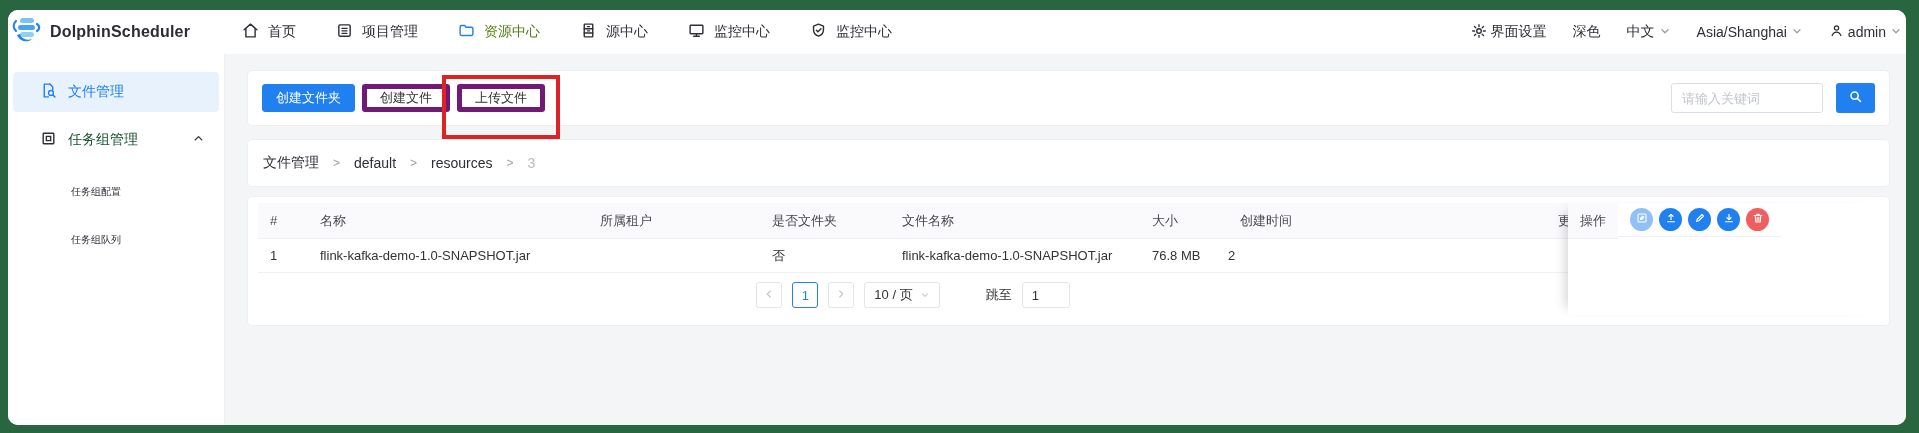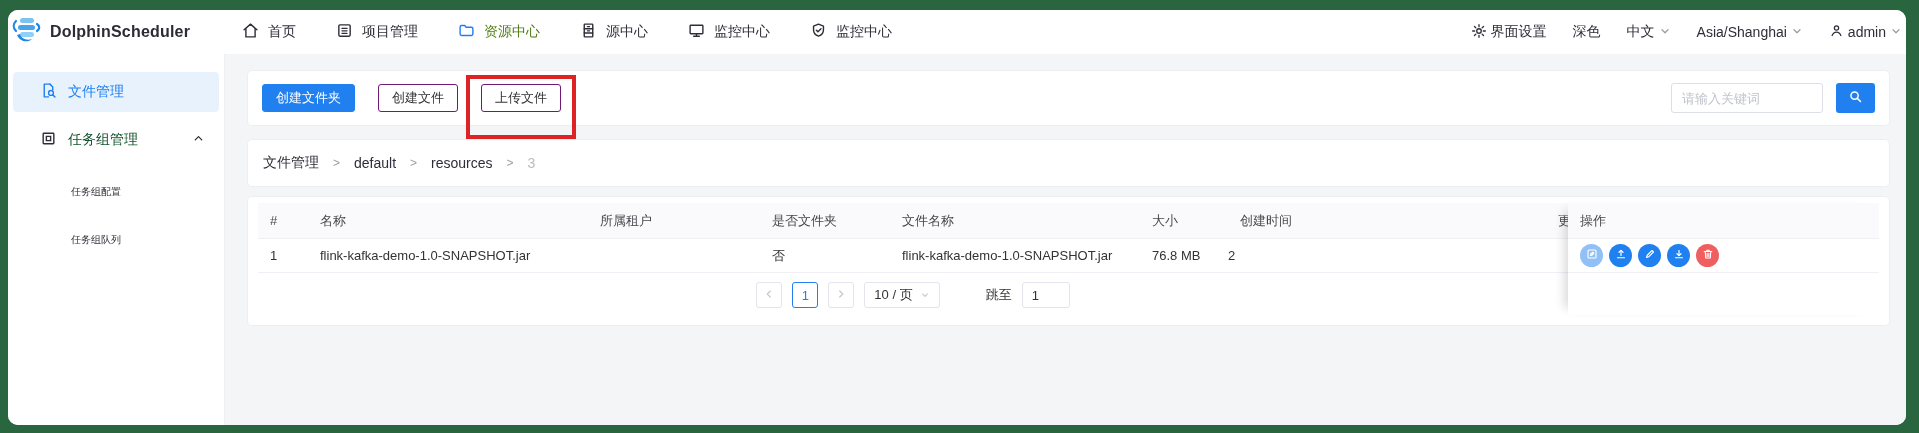--- a/index.html
+++ b/index.html
@@ -42,22 +42,22 @@
   .side-item.active { background:#e8f2fd; color:#2080f0; }
   .side-item.active svg { stroke:#2080f0; }
   .side-item .up-arrow { position:absolute; right:14px; }
   .side-sub { height:48px; display:flex; align-items:center; padding-left:63px; font-size:10px; color:#2e2e38; cursor:pointer; }
   .content { flex:1; background:#f4f5f7; padding:16px 16px 0 22px; min-width:0; }
   .card { background:#fff; border:1px solid #eceef2; border-radius:5px; }
   
   .toolbar { height:56px; display:flex; align-items:center; padding:0 14px; margin-bottom:13px; position:relative; z-index:3; }
   .btn { height:28px; padding:0 13px; border-radius:3px; font-size:13px; display:inline-flex; align-items:center; cursor:pointer; }
   .btn-primary { background:#2080f0; color:#fff; border:1px solid #2080f0; }
-  .btn-plain { background:#fff; color:#333; border:1px solid #701a75; }
-  .btn-group { display:flex; gap:23px; align-items:center; }
+  .btn-plain { background:#fff; color:#333; border:5px solid #701a75; }
+  .btn-group { display:flex; gap:7px; align-items:center; }
   .upload-wrap { position:relative; }
   .annotation {
     position:absolute; left:-15px; right:-15px; top:-9px; bottom:-27px;
     border:4px solid #dd2323; pointer-events:none; z-index:6;
   }
   .search-zone { margin-left:auto; display:flex; align-items:center; }
   .search-input {
     width:152px; height:30px; border:1px solid #dcdfe6; border-radius:3px;
     padding:0 10px; font-size:13px; color:#333; outline:none;
     font-family:"Liberation Sans","DejaVu Sans",sans-serif;
@@ -69,21 +69,21 @@
   }
   
   .breadcrumb { height:48px; display:flex; align-items:center; gap:14px; padding:0 15px; margin-bottom:9px; font-size:14px; }
   .crumb { color:#2e2e38; cursor:pointer; }
   .crumb.last { color:#b8bcc2; cursor:default; }
   .crumb-sep { color:#9aa0a6; font-size:12px; }
   
   .table-card { padding:6px 10px 10px 10px; }
   .tbl { display:flex; width:100%; }
   .tbl-main { flex:0 0 auto; display:flex; flex-direction:column; min-width:0; }
-  .tbl-fixed { flex:1; display:flex; flex-direction:column; position:relative; z-index:2;
+  .tbl-fixed { flex:1; display:flex; flex-direction:row; position:relative; z-index:2;
                box-shadow:-10px 0 10px -7px rgba(0,0,0,.16); }
   .tr { display:flex; align-items:center; }
   .th-row { height:36px; background:#fafafc; border-bottom:1px solid #efeff5; font-size:13px; color:#47484e; }
   .td-row { height:34px; background:#fff; border-bottom:1px solid #efeff5; font-size:13px; color:#333; }
   .cell { padding:0 12px; white-space:nowrap; overflow:hidden; }
   .c1{width:50px;} .c2{width:280px;} .c3{width:172px;} .c4{width:130px;font-family:Liberation Mono, monospace;}
   .c5{width:250px;} .c6{width:88px;} .c7{width:330px;}
   .c8{width:10px; padding:0; overflow:hidden;}
   .op-cell { padding:0 12px; display:flex; align-items:center; gap:6px; }
   .icon-btn {

